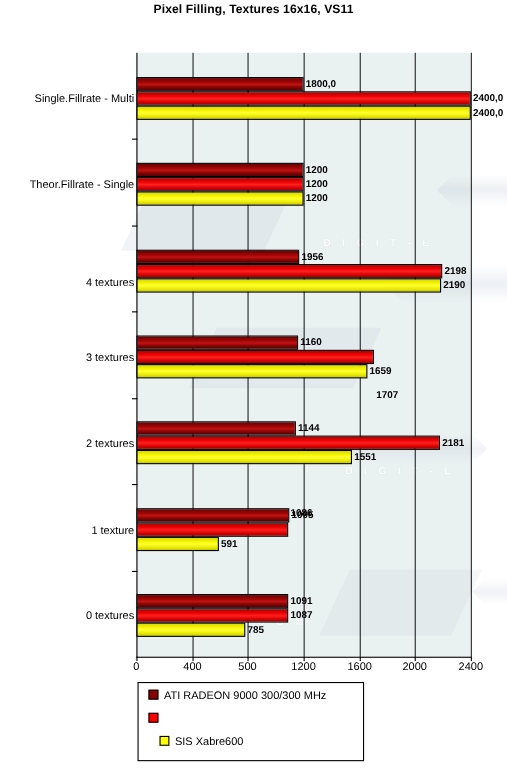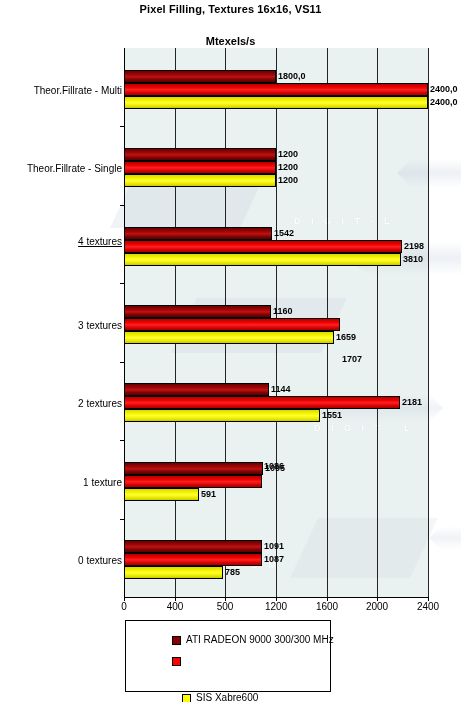--- a/index.html
+++ b/index.html
@@ -101,34 +101,33 @@
   
   .legend{
     position:absolute;
     left:125px;top:620px;
     width:206px;height:72px;
     border:1px solid #000;
     background:#fff;
     box-sizing:border-box;
   }
   .legend-row{
-    position:absolute;left:9px;height:18px;display:flex;align-items:flex-end;margin-left:37px;
+    position:absolute;left:9px;height:18px;display:flex;align-items:flex-start;
   }
   .legend-swatch{
     width:9px;height:9px;border:1px solid #000;box-sizing:border-box;margin-right:5px;flex:0 0 auto;
   }
   .legend-text{font-size:10px;color:#000;white-space:nowrap;}
 </style>
 </head>
 <body>
 
 <div id="root">
 
   <div class="title">Pixel Filling, Textures 16x16, VS11</div>
-  <div class="axis-unit">Mtexels/s</div>
 
   <div class="plot" id="plot">
     <div class="wm wm-d1"></div>
     <div class="wm wm-d2"></div>
     <div class="wm wm-d3"></div>
     <div class="wm wm-d4"></div>
     <div class="wm-blob" style="left:0px;top:120px;width:130px;height:60px;transform:skewX(-25deg);opacity:.5;"></div>
     <div class="wm-blob" style="left:60px;top:250px;width:150px;height:55px;transform:skewX(-25deg);opacity:.45;"></div>
     <div class="wm-blob" style="left:180px;top:470px;width:120px;height:60px;transform:skewX(-25deg);opacity:.4;"></div>
     <div class="wm-txt" style="left:170px;top:168px;">D I G I T - L</div>
@@ -167,47 +166,47 @@
   <div id="xlabel-layer">
       <div class="xlabel" style="left: 104px;">0</div>
       <div class="xlabel" style="left: 155px;">400</div>
       <div class="xlabel" style="left: 205px;">500</div>
       <div class="xlabel" style="left: 256px;">1200</div>
       <div class="xlabel" style="left: 307px;">1600</div>
       <div class="xlabel" style="left: 357px;">2000</div>
       <div class="xlabel" style="left: 408px;">2400</div>
     </div>
   <div id="cat-layer">
-      <div class="catlabel" style="top: 84px; line-height: 13px;">Theor.Fillrate - Multi</div>
+      <div class="catlabel" style="top: 84px; line-height: 13px;">Single.Fillrate - Multi</div>
       <div class="catlabel" style="top: 162px; line-height: 13px;">Theor.Fillrate - Single</div>
-      <div class="catlabel" style="top: 235px; line-height: 13px; text-decoration: underline;">4 textures</div>
+      <div class="catlabel" style="top: 251px; line-height: 13px;">4 textures</div>
       <div class="catlabel" style="top: 319px; line-height: 13px;">3 textures</div>
       <div class="catlabel" style="top: 397px; line-height: 13px;">2 textures</div>
       <div class="catlabel" style="top: 476px; line-height: 13px;">1 texture</div>
       <div class="catlabel" style="top: 554px; line-height: 13px;">0 textures</div>
     </div>
   <div id="bar-layer">
       <div class="bar s0" style="left: 124px; top: 70px; width: 152px;"></div>
       <div class="valuelbl" style="left: 278px; top: 70px;">1800,0</div>
       <div class="bar s1" style="left: 124px; top: 83px; width: 304px;"></div>
       <div class="valuelbl" style="left: 430px; top: 83px;">2400,0</div>
       <div class="bar s2" style="left: 124px; top: 96px; width: 304px;"></div>
       <div class="valuelbl" style="left: 430px; top: 96px;">2400,0</div>
       <div class="bar s0" style="left: 124px; top: 148px; width: 152px;"></div>
       <div class="valuelbl" style="left: 278px; top: 148px;">1200</div>
       <div class="bar s1" style="left: 124px; top: 161px; width: 152px;"></div>
       <div class="valuelbl" style="left: 278px; top: 161px;">1200</div>
       <div class="bar s2" style="left: 124px; top: 174px; width: 152px;"></div>
       <div class="valuelbl" style="left: 278px; top: 174px;">1200</div>
       <div class="bar s0" style="left: 124px; top: 227px; width: 148px;"></div>
-      <div class="valuelbl" style="left: 274px; top: 227px;">1542</div>
+      <div class="valuelbl" style="left: 274px; top: 227px;">1956</div>
       <div class="bar s1" style="left: 124px; top: 240px; width: 278px;"></div>
       <div class="valuelbl" style="left: 404px; top: 240px;">2198</div>
       <div class="bar s2" style="left: 124px; top: 253px; width: 277px;"></div>
-      <div class="valuelbl" style="left: 403px; top: 253px;">3810</div>
+      <div class="valuelbl" style="left: 403px; top: 253px;">2190</div>
       <div class="bar s0" style="left: 124px; top: 305px; width: 147px;"></div>
       <div class="valuelbl" style="left: 273px; top: 305px;">1160</div>
       <div class="bar s1" style="left: 124px; top: 318px; width: 216px;"></div>
       <div class="valuelbl" style="left: 342px; top: 318px; margin-top: 35px;">1707</div>
       <div class="bar s2" style="left: 124px; top: 331px; width: 210px;"></div>
       <div class="valuelbl" style="left: 336px; top: 331px;">1659</div>
       <div class="bar s0" style="left: 124px; top: 383px; width: 145px;"></div>
       <div class="valuelbl" style="left: 271px; top: 383px;">1144</div>
       <div class="bar s1" style="left: 124px; top: 396px; width: 276px;"></div>
       <div class="valuelbl" style="left: 402px; top: 396px;">2181</div>
@@ -229,20 +228,20 @@
 
   <div class="legend">
     <div id="legend-rows">
         <div class="legend-row" style="top: 6px;">
           <span class="legend-swatch" style="background: rgb(139, 0, 0);"></span>
           <span class="legend-text">ATI RADEON 9000 300/300 MHz</span>
         </div>
         <div class="legend-row" style="top: 27px;">
           <span class="legend-swatch" style="background: rgb(255, 0, 0);"></span>
         </div>
-        <div class="legend-row" style="top: 64px; padding-left: 10px;">
+        <div class="legend-row" style="top: 48px; padding-left: 10px;">
           <span class="legend-swatch" style="background: rgb(255, 255, 0);"></span>
           <span class="legend-text">SIS Xabre600</span>
         </div>
       </div>
   </div>
 
 </div>
 
 </body></html>

